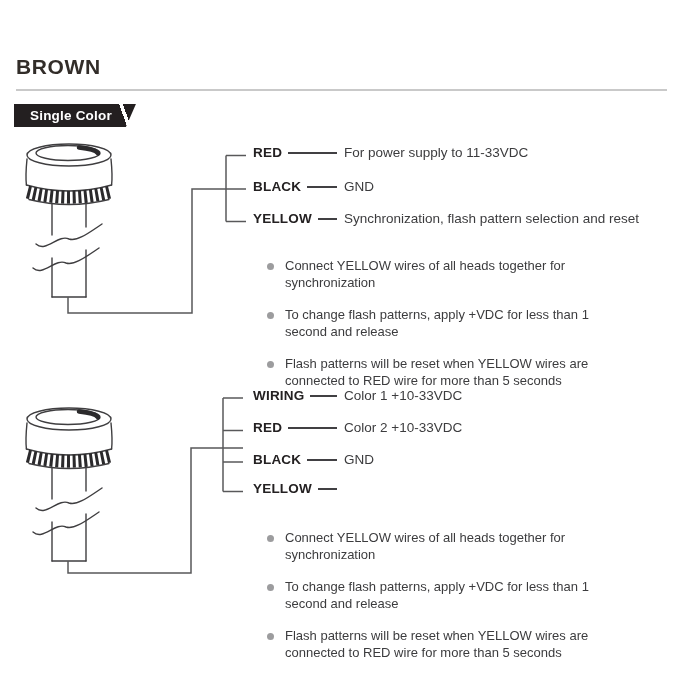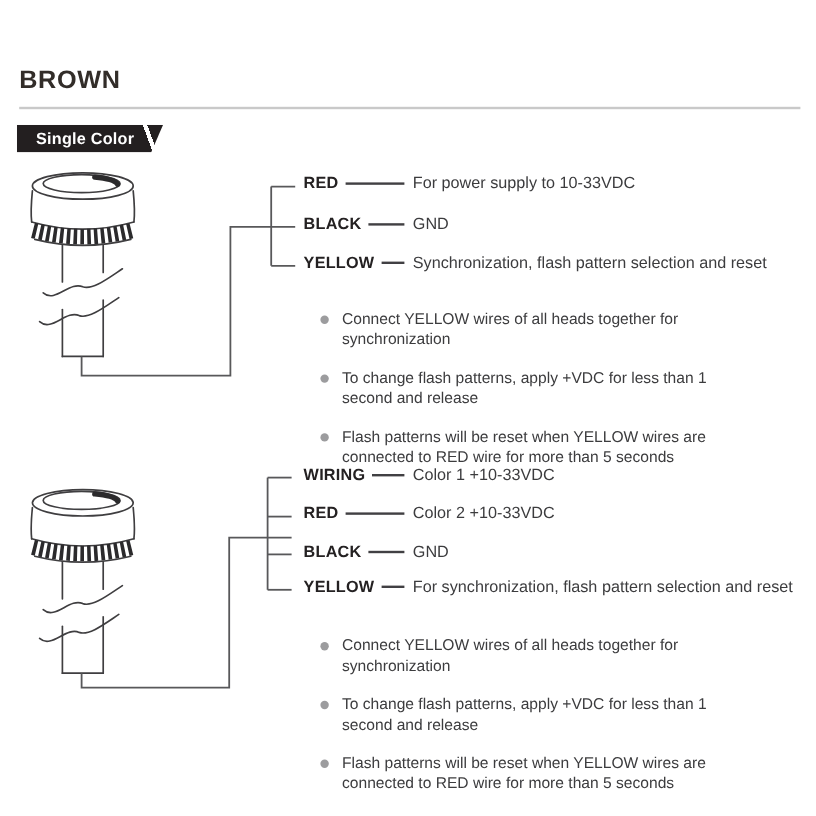--- a/index.html
+++ b/index.html
@@ -78,21 +78,21 @@
     <path class="wire" fill="none" d="M226,15.5 V81.5"></path>
     <path class="wire" fill="none" d="M226,15.5 H246"></path>
     <path class="wire" fill="none" d="M226,81.5 H246"></path>
   </svg>
 
   <div class="wire-row s1-r0">
     <span class="label-area">
         <b class="wire-label">RED</b>
         <i class="connector"></i>
       </span>
-    <span class="wire-desc">For power supply to 10-33VDC</span>
+    <span class="wire-desc">For power supply to 11-33VDC</span>
   </div>
   <div class="wire-row s1-r1">
     <span class="label-area">
         <b class="wire-label">BLACK</b>
         <i class="connector"></i>
       </span>
     <span class="wire-desc">GND</span>
   </div>
   <div class="wire-row s1-r2">
     <span class="label-area">
@@ -138,21 +138,20 @@
         <b class="wire-label">BLACK</b>
         <i class="connector"></i>
       </span>
     <span class="wire-desc">GND</span>
   </div>
   <div class="wire-row s2-r3">
     <span class="label-area">
         <b class="wire-label">YELLOW</b>
         <i class="connector"></i>
       </span>
-    <span class="wire-desc">For synchronization, flash pattern selection and reset</span>
   </div>
 
   <ul class="notes notes-dual">
     <li><span class="dot"></span><span>Connect YELLOW wires of all heads together for synchronization</span></li>
     <li><span class="dot"></span><span>To change flash patterns, apply +VDC for less than 1 second and release</span></li>
     <li><span class="dot"></span><span>Flash patterns will be reset when YELLOW wires are connected to RED wire for more than 5 seconds</span></li>
   </ul>
 
 </div>
 

